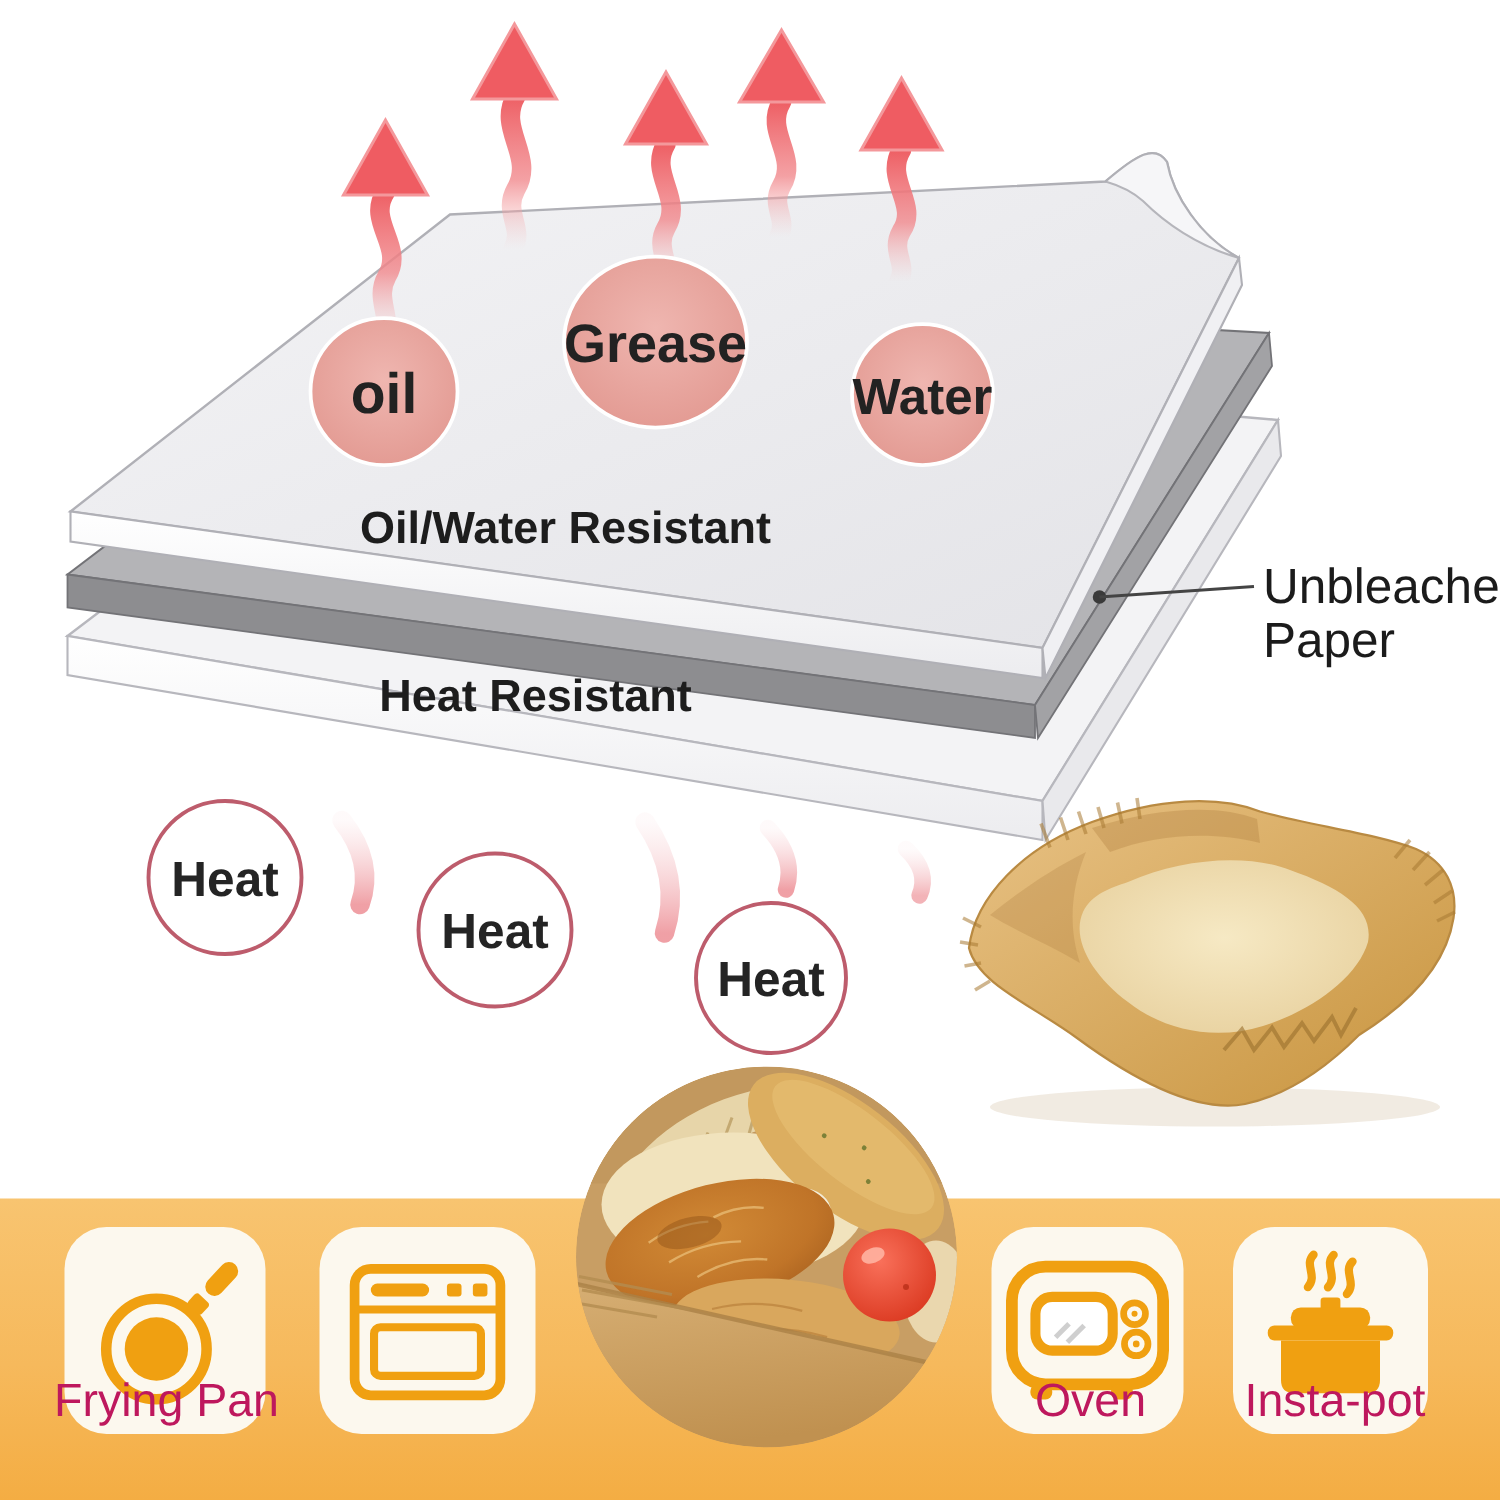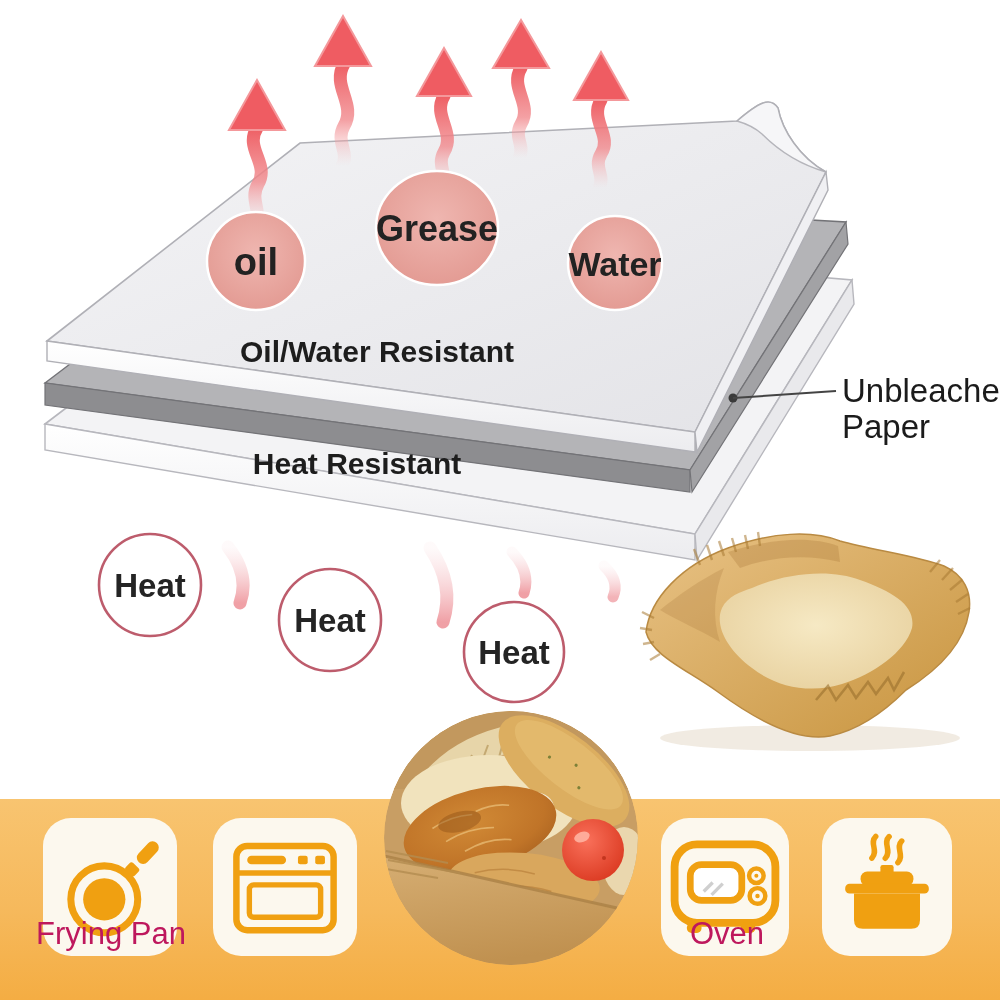--- a/index.html
+++ b/index.html
@@ -295,14 +295,15 @@
           <line x1="2" y1="140" x2="64" y2="152"></line>
             <line x1="4" y1="149" x2="76" y2="162"></line>
           <line x1="2" y1="158" x2="54" y2="167"></line>
         </g>
       </g>
     </svg>
   </div>
 
   <div class="use-label" style="left:111px">Frying Pan</div>
   <div class="use-label" style="left:727px">Oven</div>
+  <div class="use-label" style="left:890px">Insta-pot</div>
 
 </div>
 
 </body></html>

